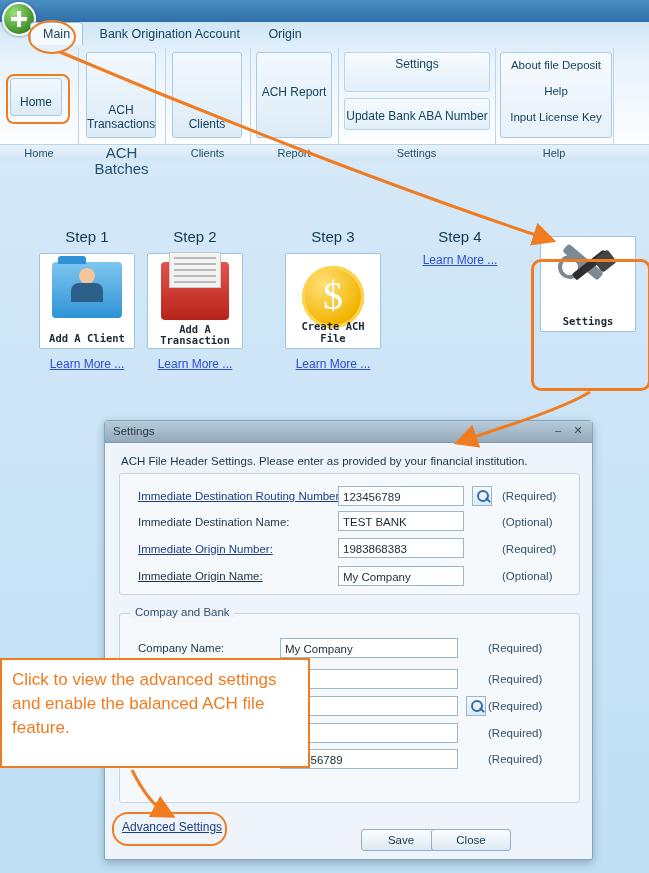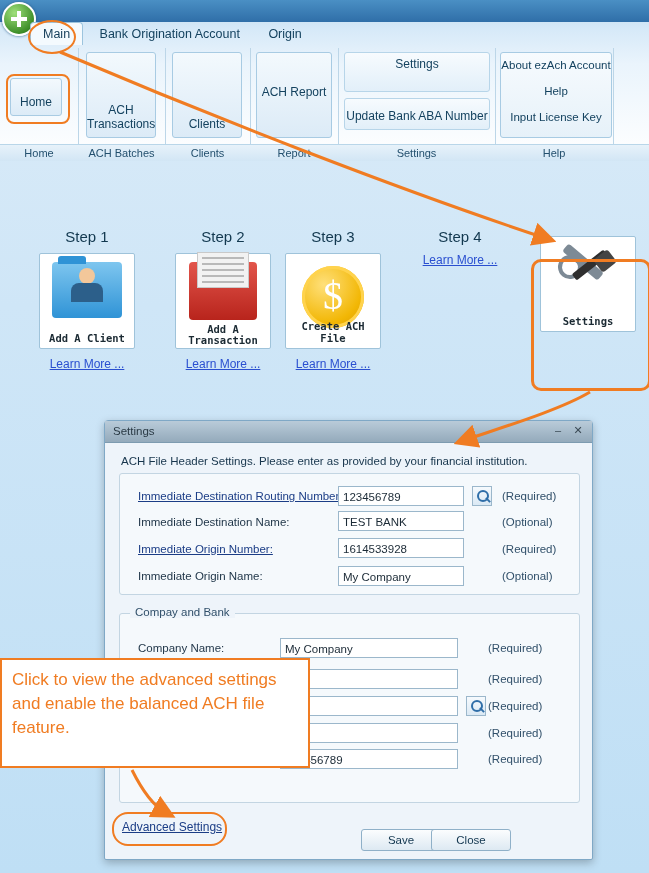--- a/index.html
+++ b/index.html
@@ -212,28 +212,28 @@
   </div>
 
   <div class="linkbtn" style="left:344px;top:52px;width:146px;height:40px;">
     <span>Settings</span>
   </div>
   <div class="linkbtn" style="left:344px;top:98px;width:146px;height:32px;padding-top:10px;">
     <span>Update Bank ABA Number</span>
   </div>
 
   <div class="bigbtn" style="left:500px;top:52px;width:112px;height:86px;background:linear-gradient(180deg,#f7fbfe,#e6f1f9);">
-    <div class="helpitem" style="left:0;right:0;top:6px;"><span>About ezAch Account</span></div>
+    <div class="helpitem" style="left:0;right:0;top:6px;"><span>About file Deposit</span></div>
     <div class="helpitem" style="left:0;right:0;top:32px;"><span>Help</span></div>
     <div class="helpitem" style="left:0;right:0;top:58px;"><span>Input License Key</span></div>
   </div>
 
   <div class="ribbon-footer">
     <div style="position:absolute;left:0;width:78px;text-align:center;font-size:11px;color:#24506e;line-height:16px;">Home</div>
-    <div style="position:absolute;left:78px;width:87px;text-align:center;font-size:11px;color:#24506e;line-height:16px;">ACH Batches</div>
+    <div style="position:absolute;left:78px;width:87px;text-align:center;font-size:15px;color:#24506e;line-height:16px;">ACH Batches</div>
     <div style="position:absolute;left:165px;width:85px;text-align:center;font-size:11px;color:#24506e;line-height:16px;">Clients</div>
     <div style="position:absolute;left:250px;width:88px;text-align:center;font-size:11px;color:#24506e;line-height:16px;">Report</div>
     <div style="position:absolute;left:338px;width:157px;text-align:center;font-size:11px;color:#24506e;line-height:16px;">Settings</div>
     <div style="position:absolute;left:495px;width:118px;text-align:center;font-size:11px;color:#24506e;line-height:16px;">Help</div>
   </div>
 </div>
 
 <div class="steps">
 
   <div class="step" style="left:28px;top:0;">
@@ -245,21 +245,21 @@
               <div class="head"></div>
               <div class="body"></div>
             </div>
           </div>
       </div>
       <div class="cap">Add A Client</div>
     </div>
     <span class="learn">Learn More ...</span>
   </div>
 
-  <div class="step" style="left:164px;top:0;">
+  <div class="step" style="left:136px;top:0;">
     <div class="title">Step 2</div>
     <div class="tile">
       <div class="ic">
         <div class="folder-red">
             <div class="paper">
               <i></i>
               <i></i>
               <i></i>
               <i></i>
               <i></i>
@@ -319,24 +319,24 @@
     <div class="row lbl-link" style="left:18px;top:16px;">Immediate Destination Routing Number:</div>
     <div class="inp" style="left:218px;top:12px;width:126px;">123456789</div>
     <div class="srch" style="left:352px;top:12px;"></div>
     <div class="req" style="left:382px;top:16px;">(Required)</div>
 
     <div class="row" style="left:18px;top:42px;">Immediate Destination Name:</div>
     <div class="inp" style="left:218px;top:37px;width:126px;">TEST BANK</div>
     <div class="req" style="left:382px;top:42px;">(Optional)</div>
 
     <div class="row lbl-link" style="left:18px;top:69px;">Immediate Origin Number:</div>
-    <div class="inp" style="left:218px;top:64px;width:126px;">1614533928</div>
+    <div class="inp" style="left:218px;top:64px;width:126px;">1983868383</div>
     <div class="req" style="left:382px;top:69px;">(Required)</div>
 
-    <div class="row" style="left:18px;top:96px;">Immediate Origin Name:</div>
+    <div class="row" style="left:18px;top:96px;text-decoration:underline;">Immediate Origin Name:</div>
     <div class="inp" style="left:218px;top:92px;width:126px;">My Company</div>
     <div class="req" style="left:382px;top:96px;">(Optional)</div>
   </div>
 
   <div class="fieldset" style="top:192px;height:190px;">
     <div class="legend">Compay and Bank</div>
 
     <div class="row" style="left:18px;top:28px;">Company Name:</div>
     <div class="inp" style="left:160px;top:24px;width:178px;">My Company</div>
     <div class="req" style="left:368px;top:28px;">(Required)</div>

